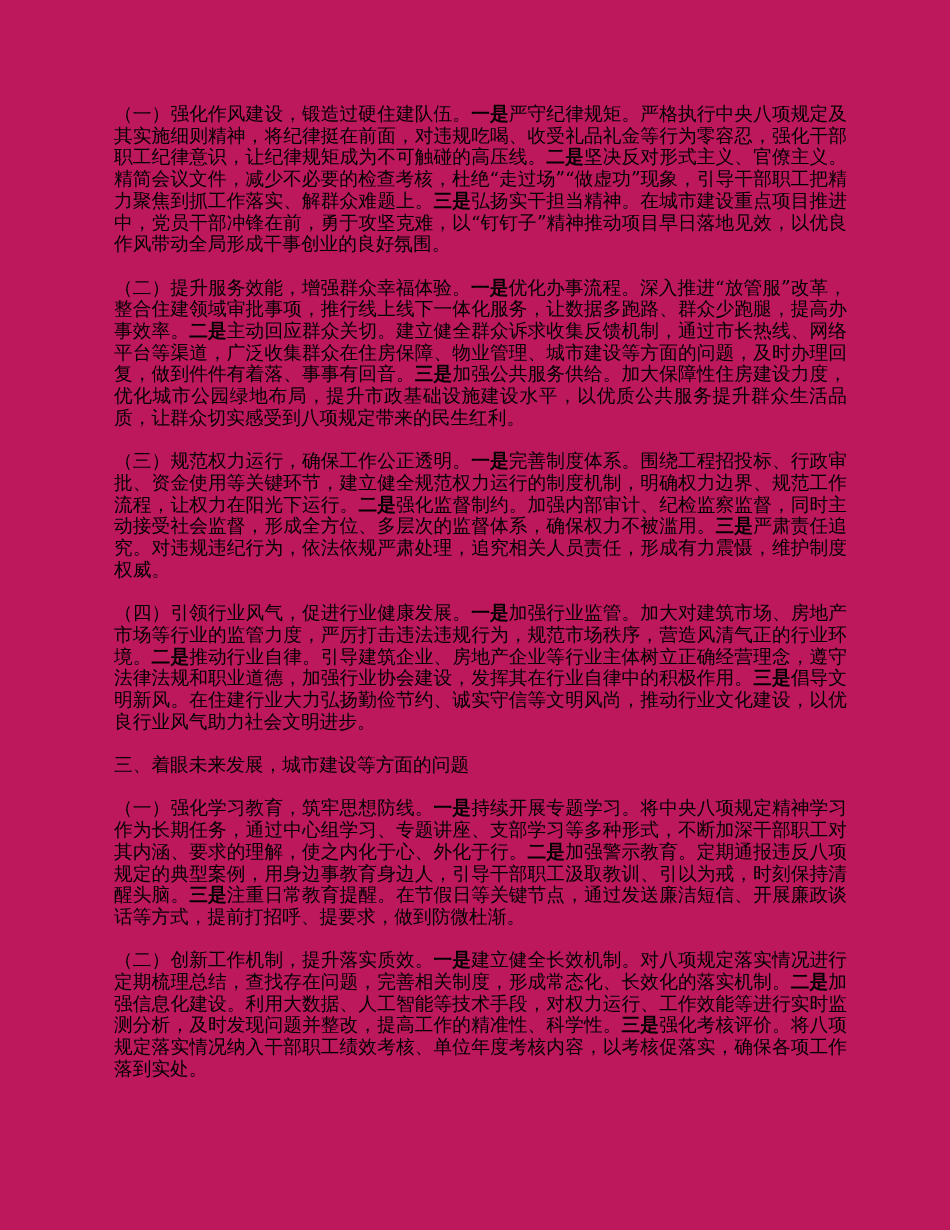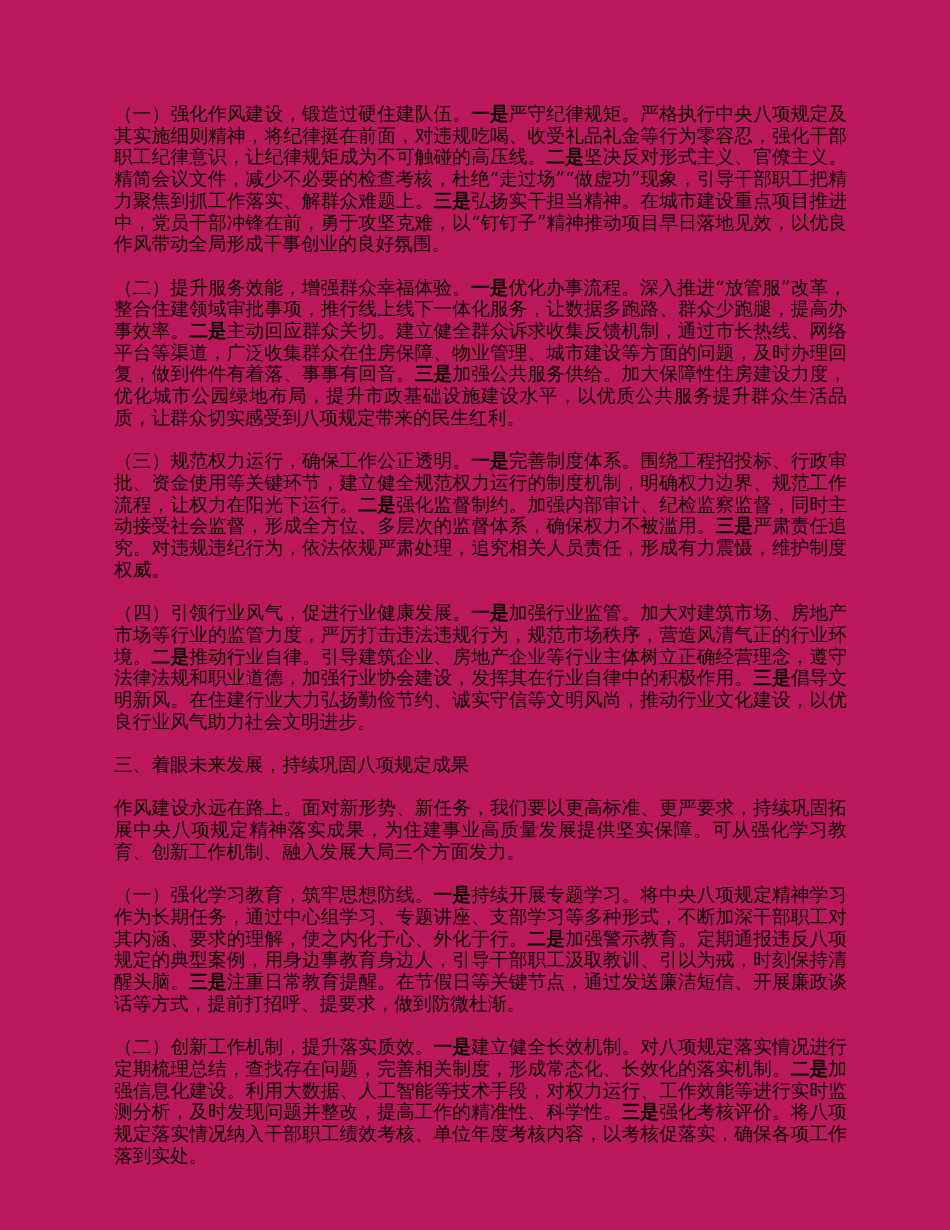--- a/index.html
+++ b/index.html
@@ -54,18 +54,17 @@
 </style>
 </head>
 <body>
 
 <div class="page">
   <div class="doc-content">
       <p class="block paragraph"><span class="run">（一）强化作风建设，锻造过硬住建队伍。</span><span class="run bold">一是</span><span class="run">严守纪律规矩。严格执行中央八项规定及其实施细则精神，将纪律挺在前面，对违规吃喝、收受礼品礼金等行为零容忍，强化干部职工纪律意识，让纪律规矩成为不可触碰的高压线。</span><span class="run bold">二是</span><span class="run">坚决反对形式主义、官僚主义。精简会议文件，减少不必要的检查考核，杜绝“走过场”“做虚功”现象，引导干部职工把精力聚焦到抓工作落实、解群众难题上。</span><span class="run bold">三是</span><span class="run">弘扬实干担当精神。在城市建设重点项目推进中，党员干部冲锋在前，勇于攻坚克难，以“钉钉子”精神推动项目早日落地见效，以优良作风带动全局形成干事创业的良好氛围。</span></p>
       <p class="block paragraph"><span class="run">（二）提升服务效能，增强群众幸福体验。</span><span class="run bold">一是</span><span class="run">优化办事流程。深入推进“放管服”改革，整合住建领域审批事项，推行线上线下一体化服务，让数据多跑路、群众少跑腿，提高办事效率。</span><span class="run bold">二是</span><span class="run">主动回应群众关切。建立健全群众诉求收集反馈机制，通过市长热线、网络平台等渠道，广泛收集群众在住房保障、物业管理、城市建设等方面的问题，及时办理回复，做到件件有着落、事事有回音。</span><span class="run bold">三是</span><span class="run">加强公共服务供给。加大保障性住房建设力度，优化城市公园绿地布局，提升市政基础设施建设水平，以优质公共服务提升群众生活品质，让群众切实感受到八项规定带来的民生红利。</span></p>
       <p class="block paragraph"><span class="run">（三）规范权力运行，确保工作公正透明。</span><span class="run bold">一是</span><span class="run">完善制度体系。围绕工程招投标、行政审批、资金使用等关键环节，建立健全规范权力运行的制度机制，明确权力边界、规范工作流程，让权力在阳光下运行。</span><span class="run bold">二是</span><span class="run">强化监督制约。加强内部审计、纪检监察监督，同时主动接受社会监督，形成全方位、多层次的监督体系，确保权力不被滥用。</span><span class="run bold">三是</span><span class="run">严肃责任追究。对违规违纪行为，依法依规严肃处理，追究相关人员责任，形成有力震慑，维护制度权威。</span></p>
       <p class="block paragraph"><span class="run">（四）引领行业风气，促进行业健康发展。</span><span class="run bold">一是</span><span class="run">加强行业监管。加大对建筑市场、房地产市场等行业的监管力度，严厉打击违法违规行为，规范市场秩序，营造风清气正的行业环境。</span><span class="run bold">二是</span><span class="run">推动行业自律。引导建筑企业、房地产企业等行业主体树立正确经营理念，遵守法律法规和职业道德，加强行业协会建设，发挥其在行业自律中的积极作用。</span><span class="run bold">三是</span><span class="run">倡导文明新风。在住建行业大力弘扬勤俭节约、诚实守信等文明风尚，推动行业文化建设，以优良行业风气助力社会文明进步。</span></p>
-      <p class="block heading"><span class="run">三、着眼未来发展，持续巩固八项规定成果</span></p>
-      <p class="block paragraph"><span class="run">作风建设永远在路上。面对新形势、新任务，我们要以更高标准、更严要求，持续巩固拓展中央八项规定精神落实成果，为住建事业高质量发展提供坚实保障。可从强化学习教育、创新工作机制、融入发展大局三个方面发力。</span></p>
+      <p class="block heading"><span class="run">三、着眼未来发展，城市建设等方面的问题</span></p>
       <p class="block paragraph"><span class="run">（一）强化学习教育，筑牢思想防线。</span><span class="run bold">一是</span><span class="run">持续开展专题学习。将中央八项规定精神学习作为长期任务，通过中心组学习、专题讲座、支部学习等多种形式，不断加深干部职工对其内涵、要求的理解，使之内化于心、外化于行。</span><span class="run bold">二是</span><span class="run">加强警示教育。定期通报违反八项规定的典型案例，用身边事教育身边人，引导干部职工汲取教训、引以为戒，时刻保持清醒头脑。</span><span class="run bold">三是</span><span class="run">注重日常教育提醒。在节假日等关键节点，通过发送廉洁短信、开展廉政谈话等方式，提前打招呼、提要求，做到防微杜渐。</span></p>
       <p class="block paragraph"><span class="run">（二）创新工作机制，提升落实质效。</span><span class="run bold">一是</span><span class="run">建立健全长效机制。对八项规定落实情况进行定期梳理总结，查找存在问题，完善相关制度，形成常态化、长效化的落实机制。</span><span class="run bold">二是</span><span class="run">加强信息化建设。利用大数据、人工智能等技术手段，对权力运行、工作效能等进行实时监测分析，及时发现问题并整改，提高工作的精准性、科学性。</span><span class="run bold">三是</span><span class="run">强化考核评价。将八项规定落实情况纳入干部职工绩效考核、单位年度考核内容，以考核促落实，确保各项工作落到实处。</span></p>
     </div>
 </div>
 
 </body></html>

